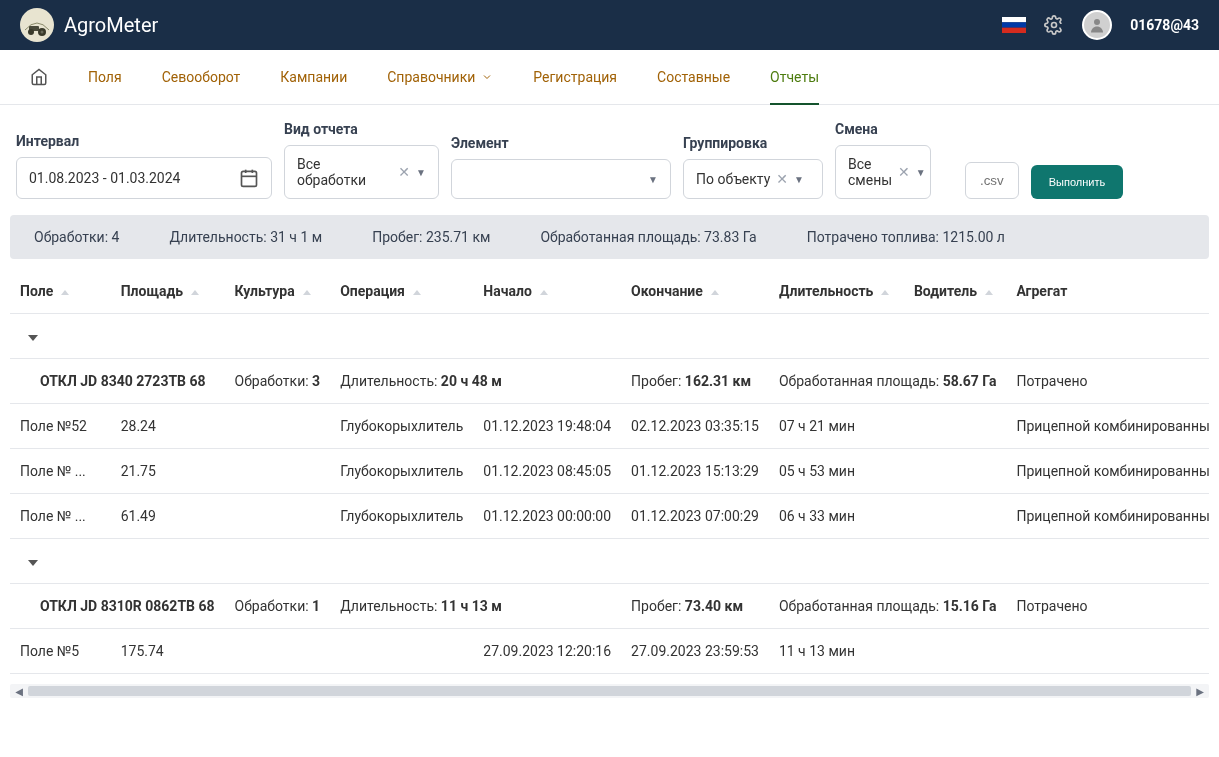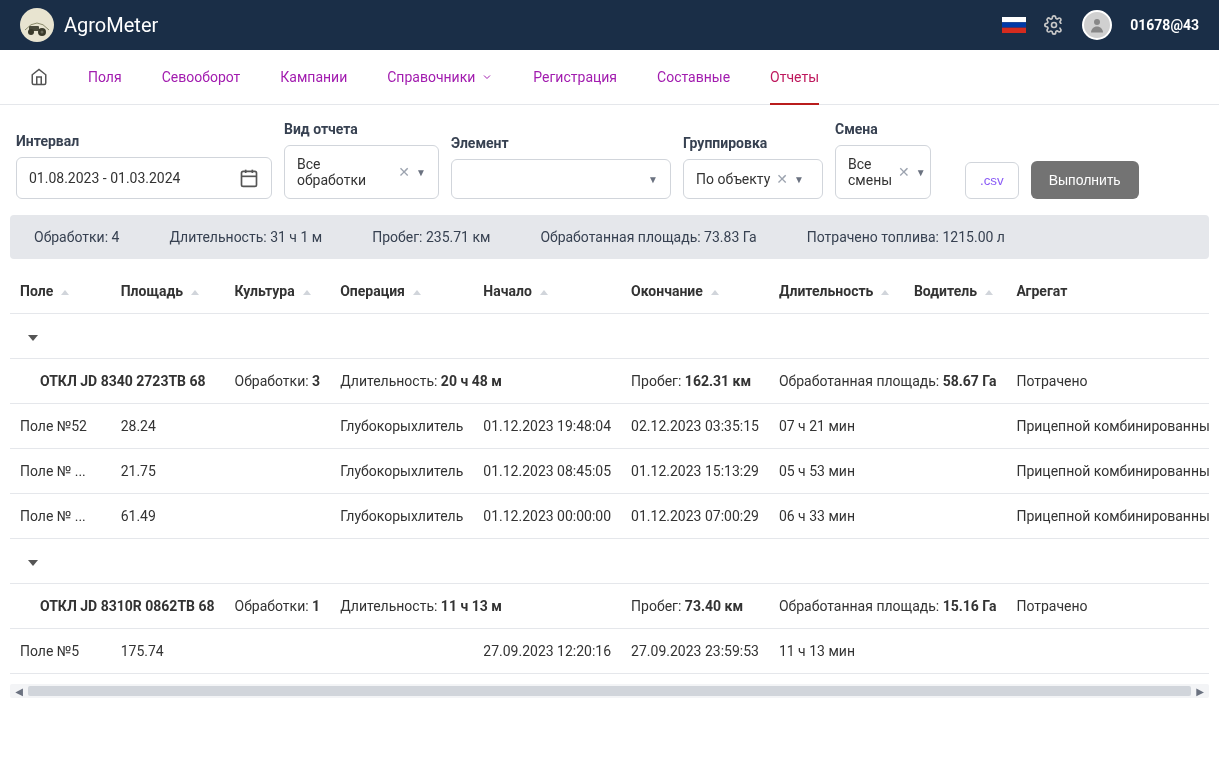--- a/index.html
+++ b/index.html
@@ -8,38 +8,38 @@
 .logo{display:flex;align-items:center;gap:10px;font-size:20px;font-weight:400}
 .logo-svg{width:34px;height:34px}
 .header-right{margin-left:auto;display:flex;align-items:center;gap:18px}
 .flag{width:24px;height:16px;display:inline-block}
 .flag svg{width:100%;height:100%}
 .gear-icon{width:20px;height:20px;cursor:pointer;color:#c8c8c8}
 .avatar{width:30px;height:30px;border-radius:50%;background:#d0d0d0;border:2px solid #fff;display:flex;align-items:center;justify-content:center}
 .user-id{font-weight:700}
 .nav{display:flex;align-items:center;padding:0 30px;border-bottom:1px solid #e5e7eb;height:55px;gap:40px}
 .nav-home{width:18px;height:18px;color:#555;cursor:pointer}
-.nav-item{color:#a21caf;cursor:pointer;padding:18px 0;display:flex;align-items:center;gap:6px}
-.nav-item.active{color:#be185d;border-bottom:2px solid #b91c1c;margin-bottom:-1px}
+.nav-item{color:#a16207;cursor:pointer;padding:18px 0;display:flex;align-items:center;gap:6px}
+.nav-item.active{color:#4d7c0f;border-bottom:2px solid #14532d;margin-bottom:-1px}
 .chevron{width:12px;height:12px}
 .filters{display:flex;align-items:flex-end;padding:16px;gap:12px;flex-wrap:wrap}
 .filter-group{display:flex;flex-direction:column;gap:8px}
 .filter-label{font-weight:700;color:#374151;font-size:14px}
 .input-box{border:1px solid #d1d5db;border-radius:6px;padding:10px 12px;display:flex;align-items:center;gap:8px;background:#fff;min-height:40px}
 .date-box{width:256px;justify-content:space-between}
 .cal-icon{width:20px;height:20px;color:#555}
 .select-box{gap:6px}
 .sel-1{width:155px}
 .sel-2{width:220px}
 .sel-3{width:140px}
 .sel-4{width:96px}
 .clear-x{color:#9ca3af;font-size:14px;cursor:pointer}
 .caret-down{color:#6b7280;font-size:10px}
-.btn-csv{border:1px solid #d1d5db;border-radius:6px;padding:10px 14px;background:#fff;cursor:pointer;color:#8b5cf6}
-.btn-run{background:#737373;color:#fff;border:none;border-radius:6px;padding:11px 18px;cursor:pointer;font-size:14px}
+.btn-csv{border:1px solid #d1d5db;border-radius:6px;padding:10px 14px;background:#fff;cursor:pointer;color:#737373}
+.btn-run{background:#0f766e;color:#fff;border:none;border-radius:6px;padding:11px 18px;cursor:pointer;font-size:11px}
 .summary{background:#e5e7eb;margin:0 10px;padding:14px 24px;display:flex;gap:50px;color:#374151;border-radius:4px}
 .table-wrap{margin:10px;overflow-x:auto}
 .tbl{width:100%;min-width:1200px;border-collapse:collapse}
 .tbl th{text-align:left;padding:14px 10px;font-weight:700;border-bottom:1px solid #e5e7eb;white-space:nowrap}
 .sort-ic{display:inline-block;width:0;height:0;border-left:4px solid transparent;border-right:4px solid transparent;border-bottom:5px solid #d1d5db;margin-left:8px;vertical-align:middle}
 .group-row td{padding:10px;border-bottom:1px solid #e5e7eb}
 .group-caret{display:inline-block;width:0;height:0;border-left:5px solid transparent;border-right:5px solid transparent;border-top:6px solid #555;margin-right:8px;margin-left:8px}
 .group-header td{padding:18px 10px;font-weight:700;border-bottom:1px solid #e5e7eb;white-space:nowrap}
 .group-header .label{font-weight:400}
 .tbl td{padding:14px 10px;border-bottom:1px solid #e5e7eb;white-space:nowrap}

